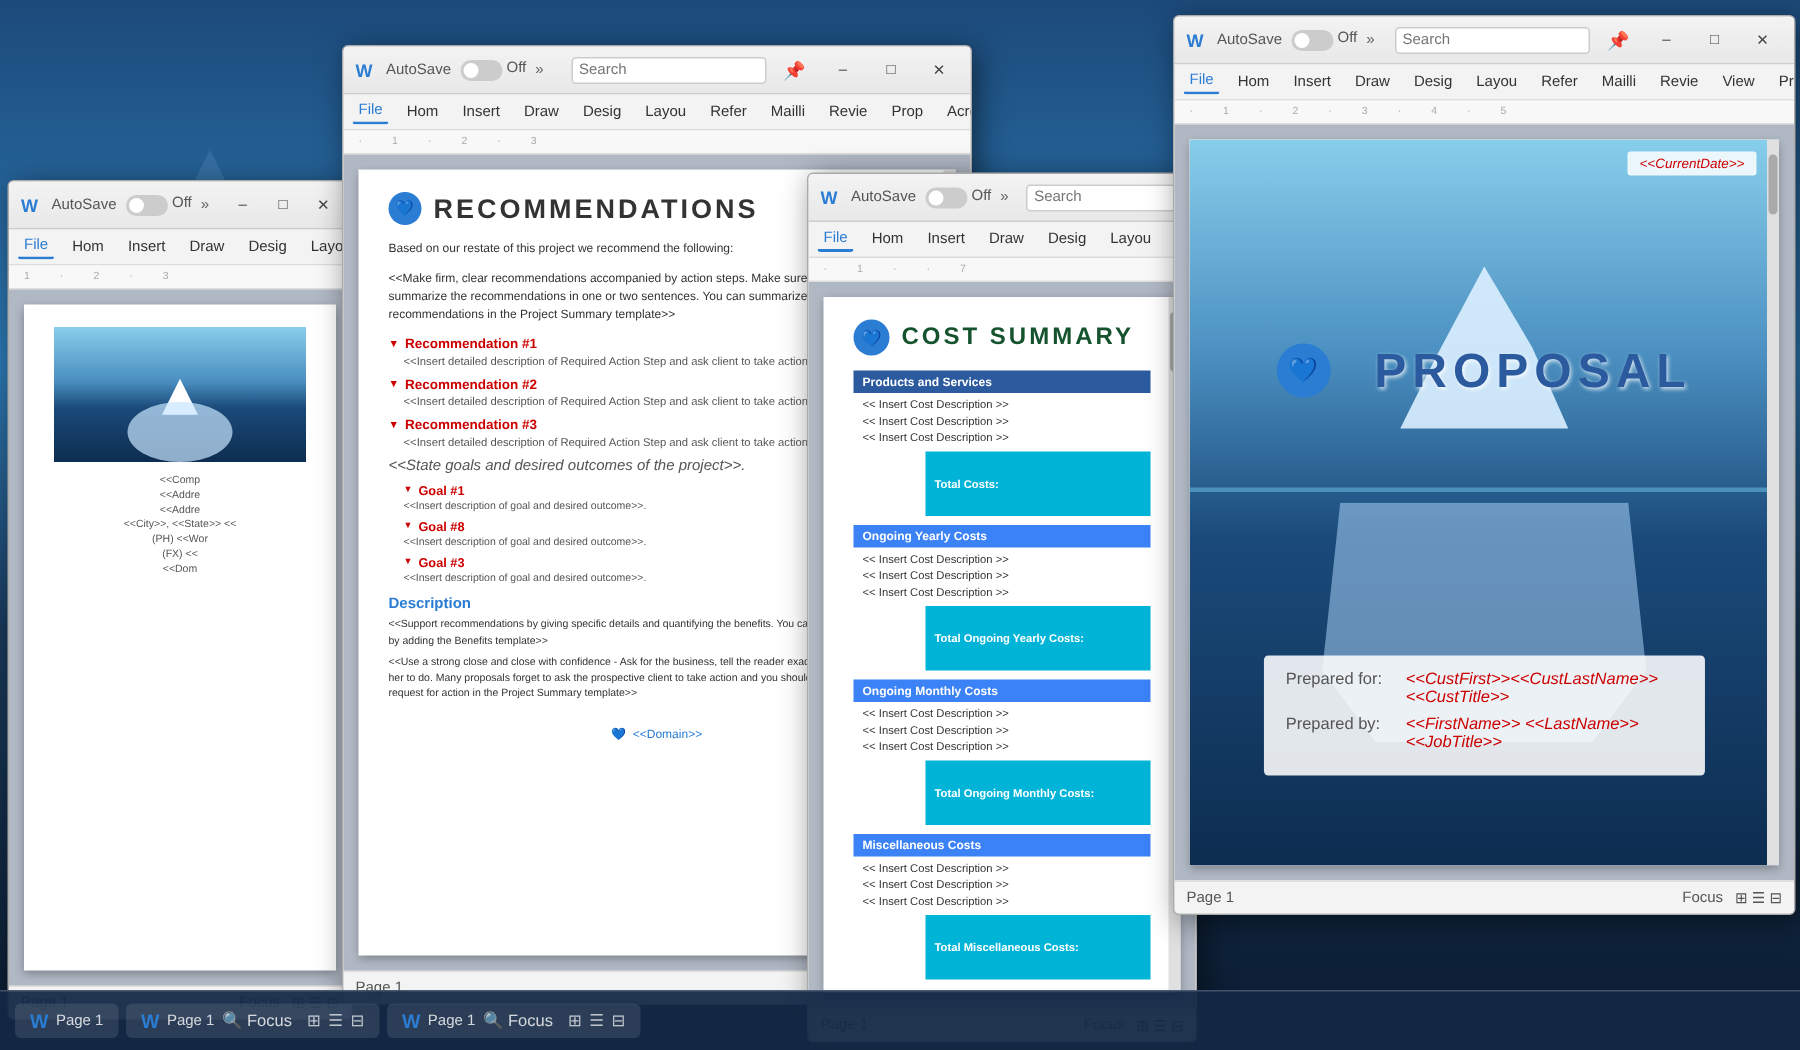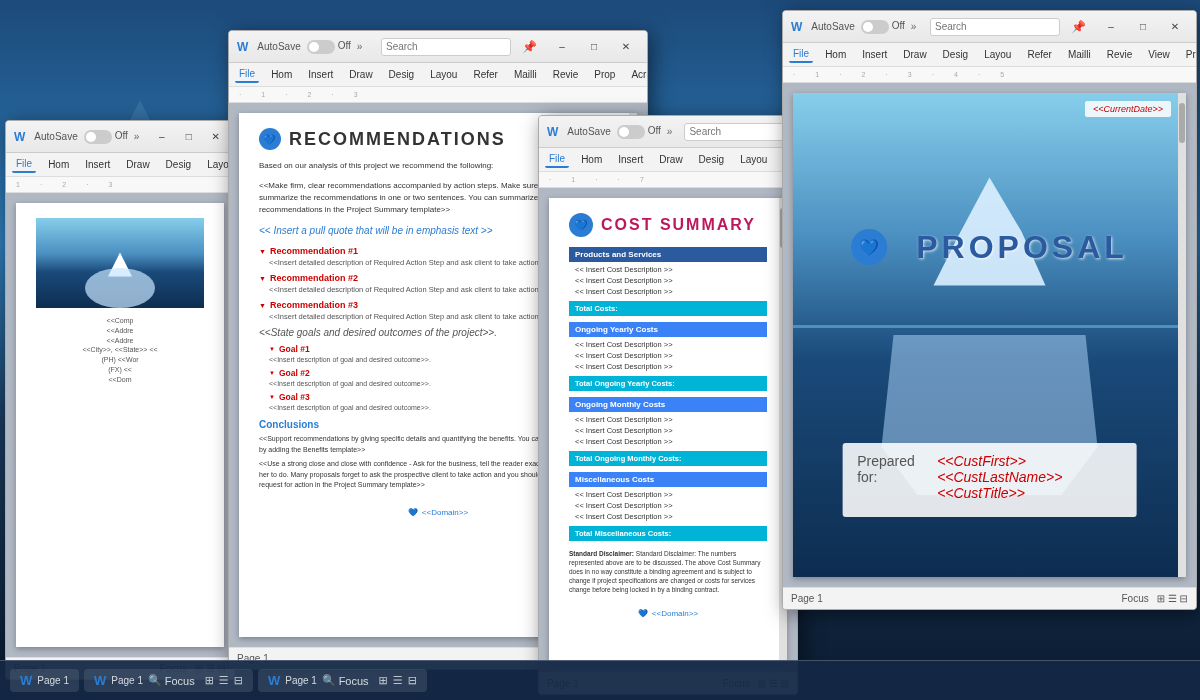--- a/index.html
+++ b/index.html
@@ -420,21 +420,21 @@
       border-radius: 50%;
       display: flex;
       align-items: center;
       justify-content: center;
       color: white;
       font-size: 11px;
     }
     .cost-title {
       font-size: 16px;
       font-weight: bold;
-      color: #be185d;
+      color: #14532d;
       letter-spacing: 2px;
       text-transform: uppercase;
     }
 
     .cost-section-header {
       background: #2b5a9e;
       color: white;
       font-size: 8px;
       font-weight: bold;
       padding: 3px 6px;
@@ -449,22 +449,23 @@
     .cost-item {
       font-size: 7.5px;
       color: #333;
       padding: 1px 6px;
     }
     .cost-total-row {
       background: #00b4d8;
       color: white;
       font-size: 7.5px;
       font-weight: bold;
-      padding: 3px 6px;
+      padding: 17px 6px;
       margin-bottom: 6px;
+      margin-left: 48px;
     }
     .cost-disclaimer {
       font-size: 6.5px;
       color: #333;
       line-height: 1.4;
       margin-top: 8px;
     }
     .cost-disclaimer strong {
       font-weight: bold;
     }
@@ -614,21 +615,21 @@
       transform: translateX(-50%);
       width: 75%;
       background: rgba(255,255,255,0.88);
       border-radius: 3px;
       padding: 10px 15px;
     }
     .info-row {
       display: flex;
       gap: 10px;
       margin-bottom: 6px;
-      font-size: 14px;
+      font-size: 11px;
       align-items: flex-start;
     }
     .info-label {
       color: #555;
       width: 70px;
       flex-shrink: 0;
     }
     .info-value {
       color: #c00;
       font-style: italic;
@@ -767,23 +768,22 @@
       <span class="ruler-mark">2</span>
       <span class="ruler-mark">·</span>
       <span class="ruler-mark">3</span>
   </div>
   <div class="doc-content">
     <div class="page">
       <div class="recommendations-header">
         <div class="rec-logo">💙</div>
         <div class="rec-title">RECOMMENDATIONS</div>
       </div>
-      <div class="rec-intro">Based on our analysis of this project we recommend the following:</div>
+      <div class="rec-intro">Based on our restate of this project we recommend the following:</div>
       <div class="rec-intro">&lt;&lt;Make firm, clear recommendations accompanied by action steps.  Make sure the reader can summarize the recommendations in one or two sentences.  You can summarize your recommendations in the Project Summary template&gt;&gt;</div>
-      <div class="pull-quote">&lt;&lt; Insert a pull quote that will be in emphasis text &gt;&gt;</div>
 
       <div class="rec-item">
         <div class="rec-item-title">Recommendation #1</div>
         <div class="rec-item-desc">&lt;&lt;Insert detailed description of Required Action Step and ask client to take action&gt;&gt;</div>
       </div>
       <div class="rec-item">
         <div class="rec-item-title">Recommendation #2</div>
         <div class="rec-item-desc">&lt;&lt;Insert detailed description of Required Action Step and ask client to take action&gt;&gt;</div>
       </div>
       <div class="rec-item">
@@ -791,29 +791,29 @@
         <div class="rec-item-desc">&lt;&lt;Insert detailed description of Required Action Step and ask client to take action&gt;&gt;</div>
       </div>
 
       <div class="state-goals">&lt;&lt;State goals and desired outcomes of the project&gt;&gt;.</div>
 
       <div class="goal-item">
         <div class="goal-title">Goal #1</div>
         <div class="goal-desc">&lt;&lt;Insert description of goal and desired outcome&gt;&gt;.</div>
       </div>
       <div class="goal-item">
-        <div class="goal-title">Goal #2</div>
+        <div class="goal-title">Goal #8</div>
         <div class="goal-desc">&lt;&lt;Insert description of goal and desired outcome&gt;&gt;.</div>
       </div>
       <div class="goal-item">
         <div class="goal-title">Goal #3</div>
         <div class="goal-desc">&lt;&lt;Insert description of goal and desired outcome&gt;&gt;.</div>
       </div>
 
-      <div class="conclusions-title">Conclusions</div>
+      <div class="conclusions-title">Description</div>
       <div class="conclusions-text">&lt;&lt;Support recommendations by giving specific details and quantifying the benefits.  You can expand on the benefits by adding the Benefits template&gt;&gt;</div>
       <div class="conclusions-text">&lt;&lt;Use a strong close and close with confidence - Ask for the business, tell the reader exactly what you want him or her to do.  Many proposals forget to ask the prospective client to take action and you should also restate your request for action in the Project Summary template&gt;&gt;</div>
 
       <div class="win2-footer">
         <div class="win2-footer-logo">
           <span>💙</span>
             <span>&lt;&lt;Domain&gt;&gt;</span>
         </div>
       </div>
 
@@ -987,20 +987,26 @@
           </div>
         </div>
 
         <div class="proposal-info-box">
           <div class="info-row">
             <div class="info-label">Prepared for:</div>
             <div class="info-value">
               &lt;&lt;CustFirst&gt;&gt;&lt;&lt;CustLastName&gt;&gt;<br>&lt;&lt;CustTitle&gt;&gt;
             </div>
           </div>
+          <div class="info-row">
+            <div class="info-label">Prepared by:</div>
+            <div class="info-value">
+              &lt;&lt;FirstName&gt;&gt; &lt;&lt;LastName&gt;&gt;<br>&lt;&lt;JobTitle&gt;&gt;
+            </div>
+          </div>
         </div>
       </div>
 
       <div class="scrollbar">
         <div class="scrollbar-thumb"></div>
       </div>
     </div>
   </div>
   <div class="status-bar">
     <span>Page 1</span>

